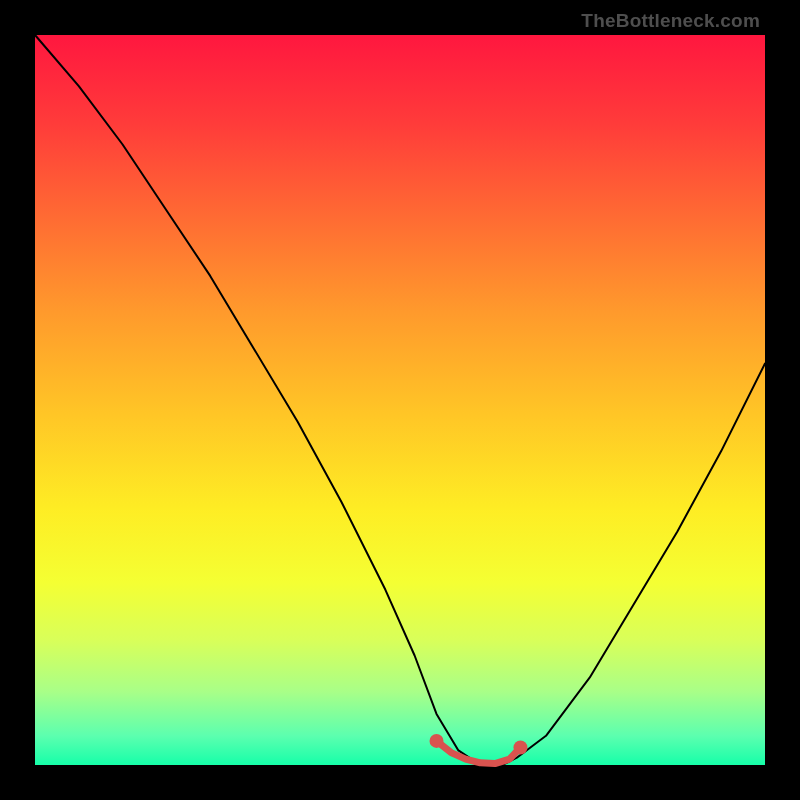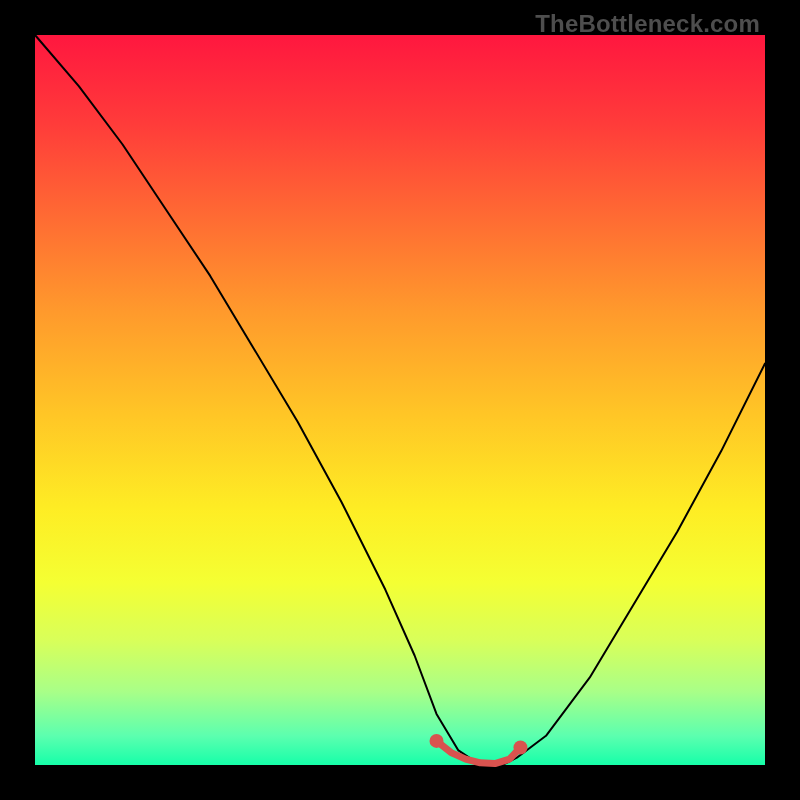--- a/index.html
+++ b/index.html
@@ -33,21 +33,21 @@
       #f4ff33 75%,
       #d8ff5a 83%,
       #a8ff88 90%,
       #5cffaf 96%,
       #16ffa9 100%);
   }
   .watermark {
     position: absolute;
     top: 10px;
     right: 40px;
-    font-size: 24px;
+    font-size: 19px;
     font-weight: 600;
     color: #4e4e4e;
     letter-spacing: 0.2px;
   }
   svg.curve {
     position: absolute;
     left: 0;
     top: 0;
     width: 730px;
     height: 730px;

